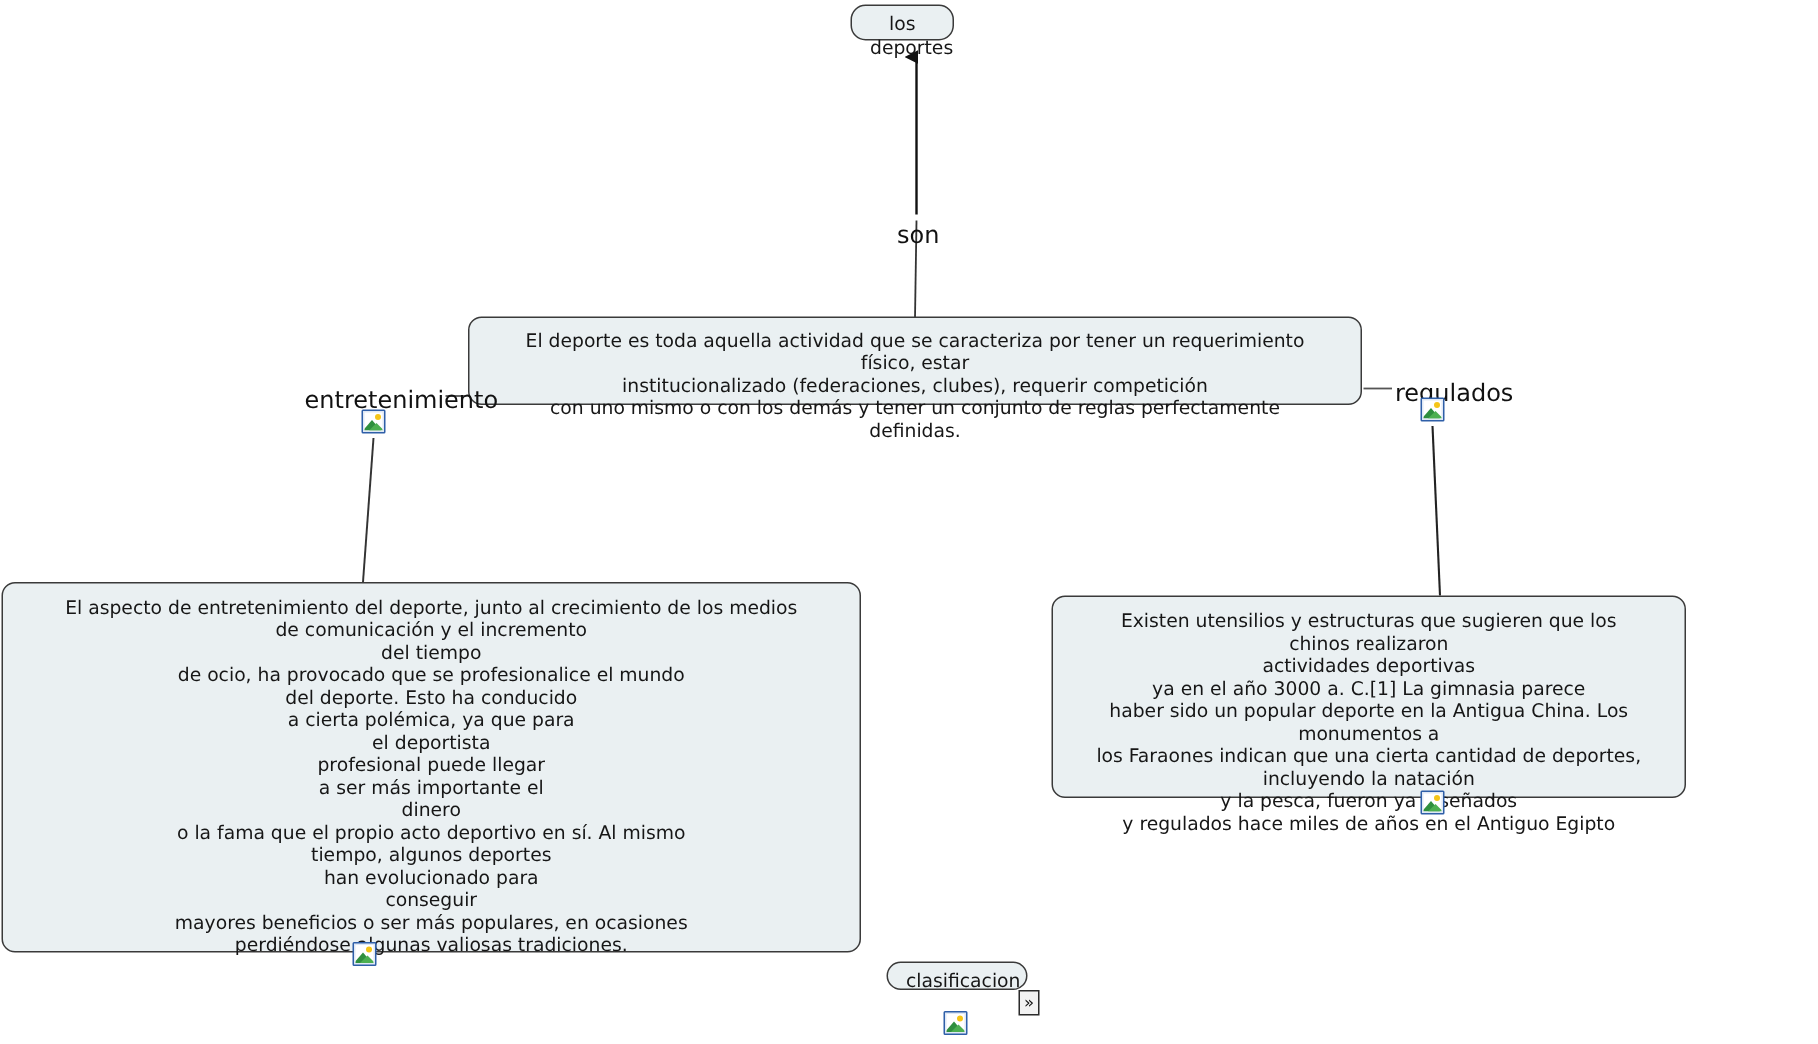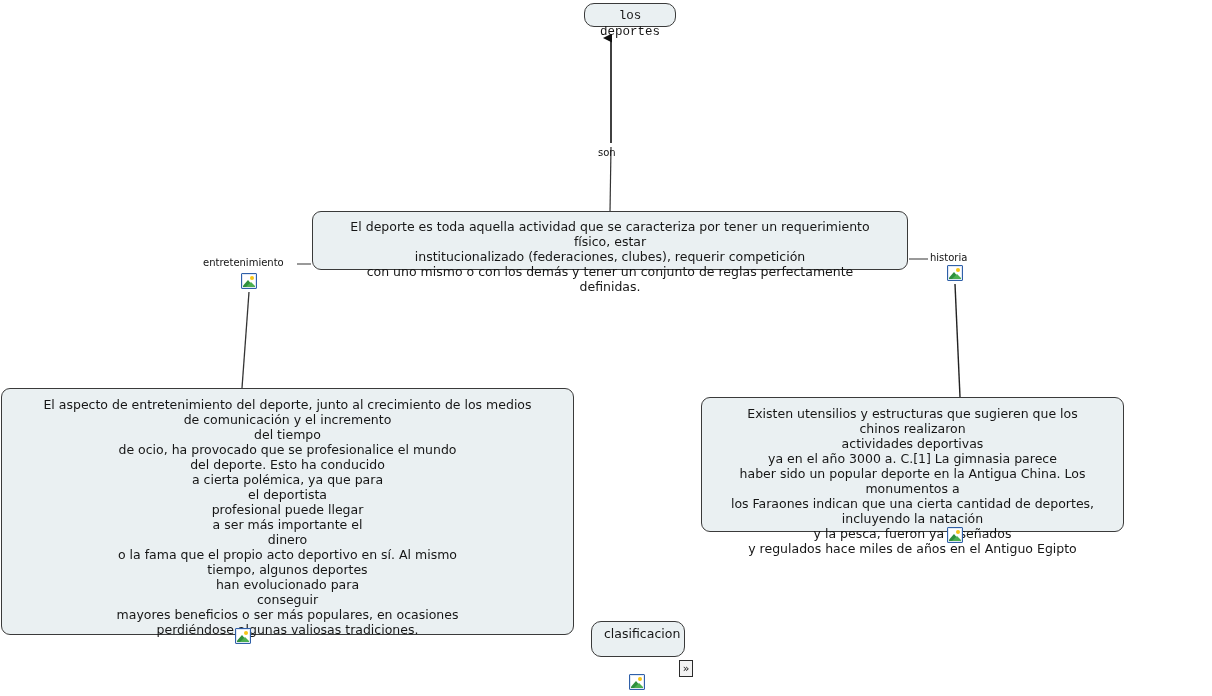--- a/index.html
+++ b/index.html
@@ -48,21 +48,21 @@
     font-size: 12.5px;
     white-space: nowrap;
   }
   .node-text {
     display: block;
     white-space: pre-line;
   }
   
   .linklabel {
     position: absolute;
-    font-size: 10px;
+    font-size: 16px;
     color: #111111;
     white-space: nowrap;
     background: transparent;
   }
   
   .img-badge {
     position: absolute;
     width: 16px;
     height: 16px;
     box-sizing: border-box;
@@ -137,21 +137,21 @@
 
     <line x1="311" y1="264" x2="297" y2="264" stroke="#555555" stroke-width="1.2"></line>
 
     <line x1="249" y1="292" x2="242" y2="388" stroke="#333333" stroke-width="1.3"></line>
 
     <line x1="909" y1="259" x2="928" y2="259" stroke="#555555" stroke-width="1.2"></line>
 
     <line x1="955" y1="284" x2="960" y2="397" stroke="#222222" stroke-width="1.4"></line>
   </svg>
 
-  <div class="node small" style="left:584px; top:3px; width:92px; height:24px;font-family:Liberation Mono, monospace;">
+  <div class="node small" style="left:567px; top:3px; width:69px; height:24px;">
     <span class="node-text">los deportes</span>
   </div>
 
   <div class="linklabel" style="left:598px; top:147px;">
     <span>son</span>
   </div>
 
   <div class="node" style="left:312px; top:211px; width:596px; height:59px; padding-top:7px;">
     <span class="node-text">El deporte es toda aquella actividad que se caracteriza por tener un requerimiento físico, estar
 institucionalizado (federaciones, clubes), requerir competición
@@ -163,21 +163,21 @@
   </div>
   <div class="img-badge" style="left:241px; top:273px;">
     <div class="inner">
       <div class="sun"></div>
       <div class="hill"></div>
       <div class="hill2"></div>
     </div>
   </div>
 
   <div class="linklabel" style="left:930px; top:252px;">
-    <span>historia</span>
+    <span>regulados</span>
   </div>
   <div class="img-badge" style="left:947px; top:265px;">
     <div class="inner">
       <div class="sun"></div>
       <div class="hill"></div>
       <div class="hill2"></div>
     </div>
   </div>
 
   <div class="node" style="left:1px; top:388px; width:573px; height:247px; padding-top:8px;">
@@ -217,21 +217,21 @@
 y regulados hace miles de años en el Antiguo Egipto</span>
   </div>
   <div class="img-badge" style="left:947px; top:527px;">
     <div class="inner">
       <div class="sun"></div>
       <div class="hill"></div>
       <div class="hill2"></div>
     </div>
   </div>
 
-  <div class="node small" style="left:591px; top:621px; width:94px; height:36px;">
+  <div class="node small" style="left:591px; top:641px; width:94px; height:19px;">
     <span class="node-text">clasificacion</span>
   </div>
   <div class="expand-box" style="left:679px; top:660px;">
     <span>»</span>
   </div>
   <div class="img-badge" style="left:629px; top:674px;">
     <div class="inner">
       <div class="sun"></div>
       <div class="hill"></div>
       <div class="hill2"></div>

